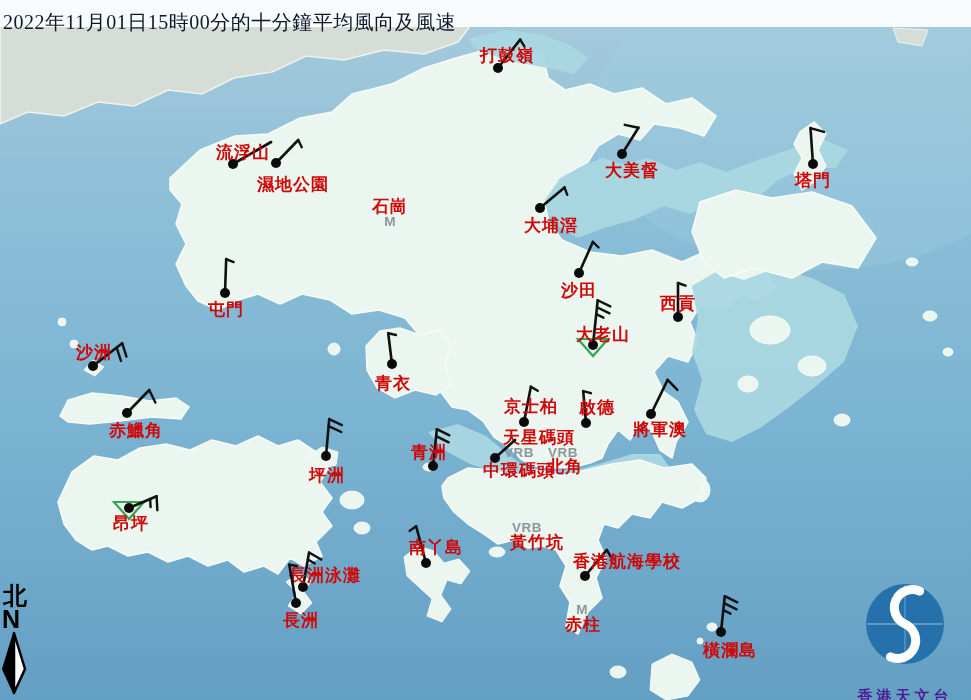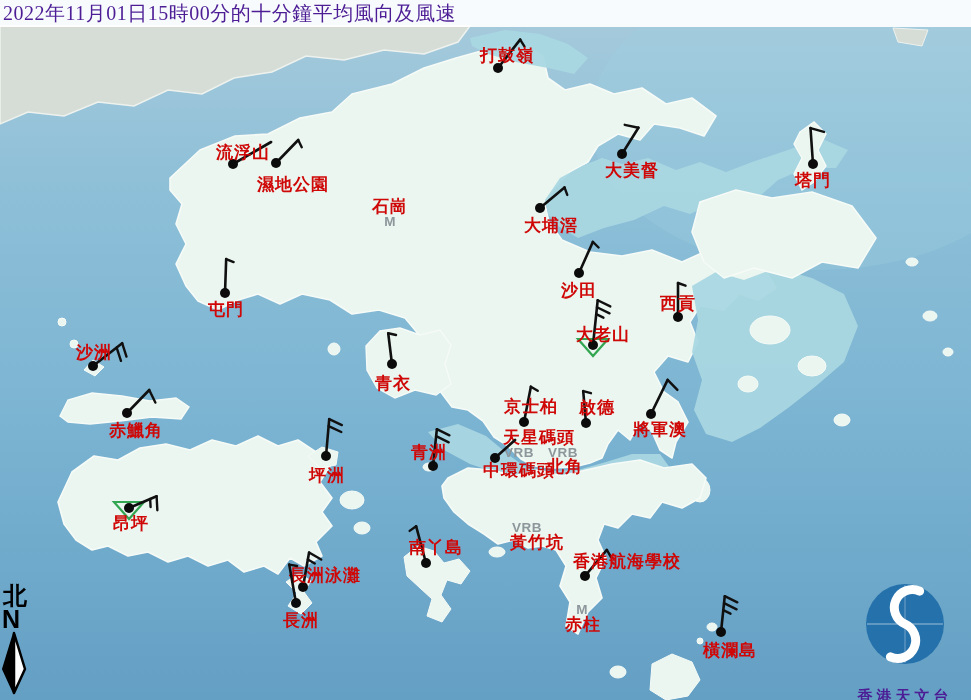--- a/index.html
+++ b/index.html
@@ -6,22 +6,22 @@
   body{width:971px;height:700px;position:relative;overflow:hidden;
        font-family:"Liberation Sans",sans-serif;background:#7bb4d2;}
   #basemap,#overlay{position:absolute;top:0;left:0;}
   #overlay{z-index:5;}
   .slabel{fill:#cf0707;font-family:"DejaVu Serif","Liberation Serif",serif;
           font-size:17px;font-weight:600;letter-spacing:1px;text-anchor:middle;}
   .tag{fill:#8d969b;font-family:"Liberation Sans",sans-serif;font-size:13.5px;
        font-weight:bold;text-anchor:middle;letter-spacing:0.5px;}
   .title-bar{position:absolute;top:0;left:0;width:971px;height:27px;z-index:10;}
   .title-bg{position:absolute;inset:0;background:rgba(255,255,255,0.92);}
-  .title-text{position:absolute;left:3px;top:0px;font-family:"Liberation Serif","DejaVu Serif",serif;
-              font-size:20px;color:#4c1d95;letter-spacing:0.5px;white-space:nowrap;}
+  .title-text{position:absolute;left:3px;top:9px;font-family:"Liberation Serif","DejaVu Serif",serif;
+              font-size:20px;color:#0f172a;letter-spacing:0.5px;white-space:nowrap;}
   .compass{position:absolute;left:2px;top:584px;width:40px;z-index:8;}
   .compass .cchar{font-family:"DejaVu Serif",serif;font-size:24px;font-weight:bold;color:#000;line-height:23px;margin-left:1px;}
   .compass .cletter{font-family:"Liberation Sans",sans-serif;font-size:25px;font-weight:bold;color:#000;line-height:24px;}
   .logo{position:absolute;left:839px;top:582px;width:132px;z-index:8;text-align:center;}
   .logo-cn{font-family:"DejaVu Serif",serif;font-size:15px;font-weight:bold;color:#4c1d95;
            letter-spacing:4px;line-height:16px;margin-top:18px;white-space:nowrap;}
   .logo-en{font-family:"Liberation Sans",sans-serif;font-size:10px;font-weight:bold;color:#0d3a66;
            line-height:12px;white-space:nowrap;}
 </style>
 </head>

